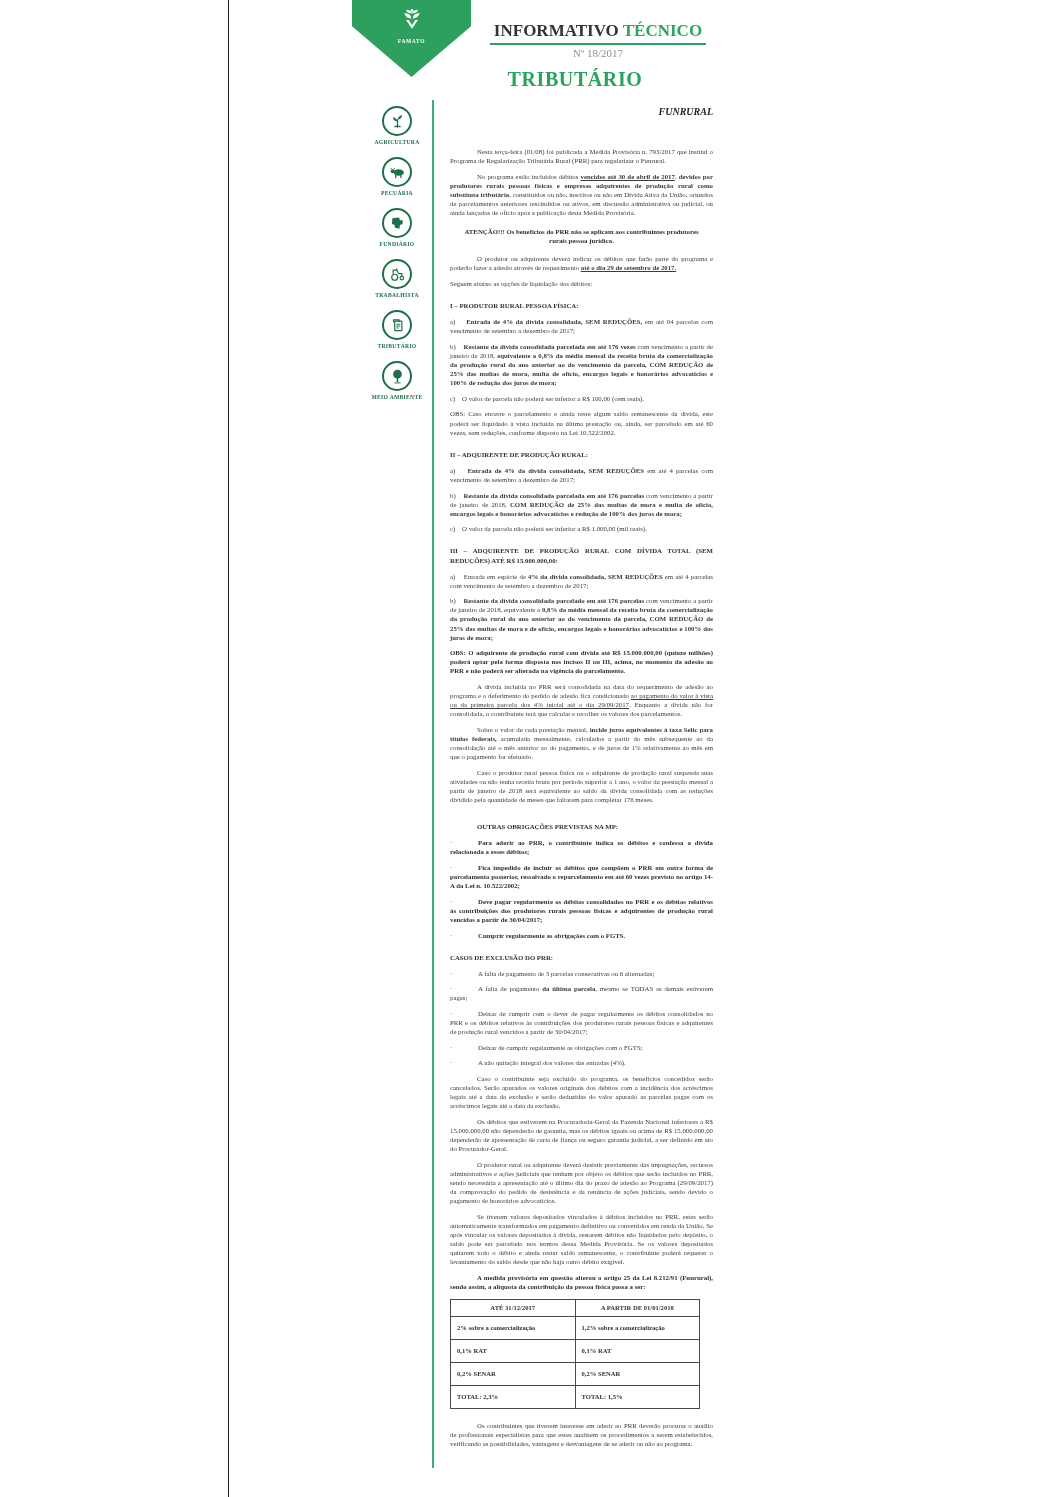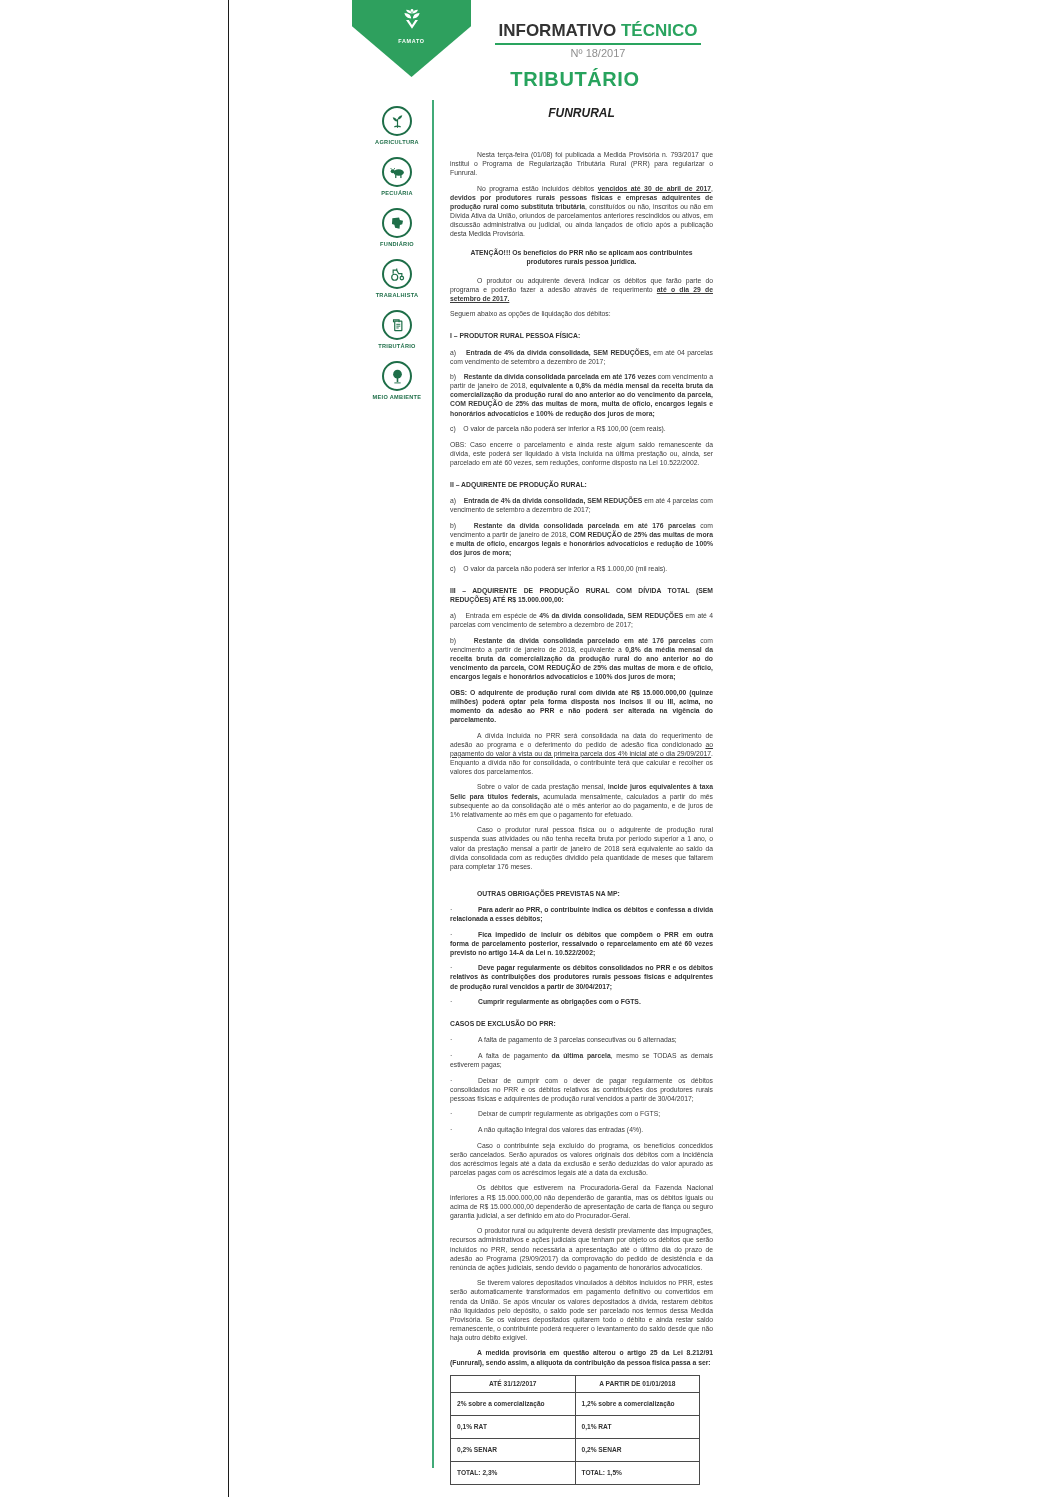--- a/index.html
+++ b/index.html
@@ -1,17 +1,17 @@
 <!DOCTYPE html>
 <html lang="pt"><head>
 <meta charset="utf-8">
 <style>
   html,body{margin:0;padding:0;background:#fff;}
   .page{position:relative;width:1058px;height:1497px;background:#ffffff;overflow:hidden;
-        font-family:Liberation Sans, sans-serif;}
+        font-family:Liberation Serif, serif;}
   .vline-black{position:absolute;left:228px;top:0;width:1px;height:1497px;background:#1c1c1c;}
   .vline-green{position:absolute;left:432px;top:100px;width:2px;height:1368px;background:#41aa78;}
 
   
   .ribbon{position:absolute;left:352px;top:0;width:119px;height:77px;background:#2ea05e;
           clip-path:polygon(0 0,100% 0,100% 34%,50% 100%,0 34%);
           display:flex;flex-direction:column;align-items:center;padding-top:7px;box-sizing:border-box;}
   .brand{color:#fff;font-size:5.4px;font-weight:bold;letter-spacing:0.7px;margin-top:1px;}
 
   
@@ -27,21 +27,21 @@
   .sidebar{position:absolute;left:358px;top:106px;width:78px;display:flex;flex-direction:column;
            align-items:center;gap:12px;}
   .side-item{display:flex;flex-direction:column;align-items:center;width:100%;cursor:pointer;}
   .side-icon{width:30px;height:30px;border:2px solid #1e6e48;border-radius:50%;
              display:flex;align-items:center;justify-content:center;box-sizing:border-box;background:#fff;}
   .side-icon svg{width:19px;height:19px;}
   .side-label{font-size:5.6px;font-weight:bold;color:#1e6e48;margin-top:3px;letter-spacing:0.3px;text-align:center;}
 
   
   .content{position:absolute;left:450px;top:106px;width:263px;}
-  .fun{text-align:center;font-weight:bold;font-style:italic;font-size:12px;color:#222;margin:0 0 30px;}
+  .fun{text-align:right;font-weight:bold;font-style:italic;font-size:10px;color:#222;margin:0 0 30px;}
   .para{font-size:6.8px;line-height:1.34;text-align:justify;color:#3b3b3b;margin:0 0 6.5px;}
   .ind{text-indent:27px;}
   .bold{font-weight:bold;color:#323232;}
   .ctr{text-align:center;font-weight:bold;color:#323232;padding:0 8px;margin:10px 0 9px;text-indent:0;}
   .heading{font-size:6.8px;font-weight:bold;color:#323232;margin:13px 0 7px;line-height:1.34;text-align:justify;}
   .hind{margin-left:27px;margin-top:18px;}
   .dot{display:inline-block;width:28px;font-weight:normal;color:#3b3b3b;}
   .rates{border-collapse:collapse;margin:8px 0 12px;width:250px;table-layout:fixed;}
   .rates th,.rates td{border:1px solid #4a4a4a;font-size:6.6px;font-weight:bold;color:#333;padding:0 6px;}
   .rates th{text-align:center;height:16px;}

